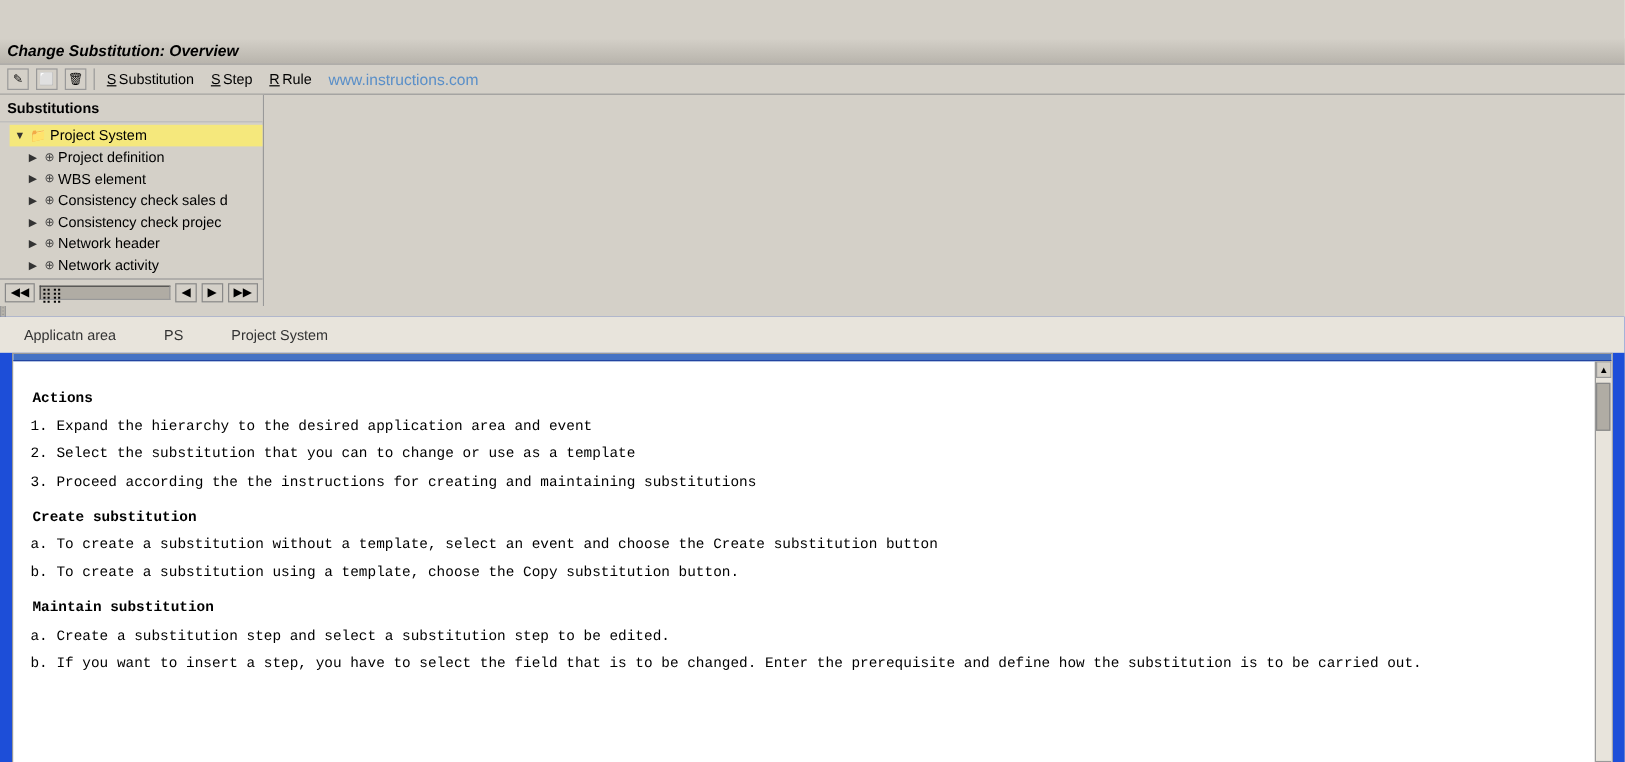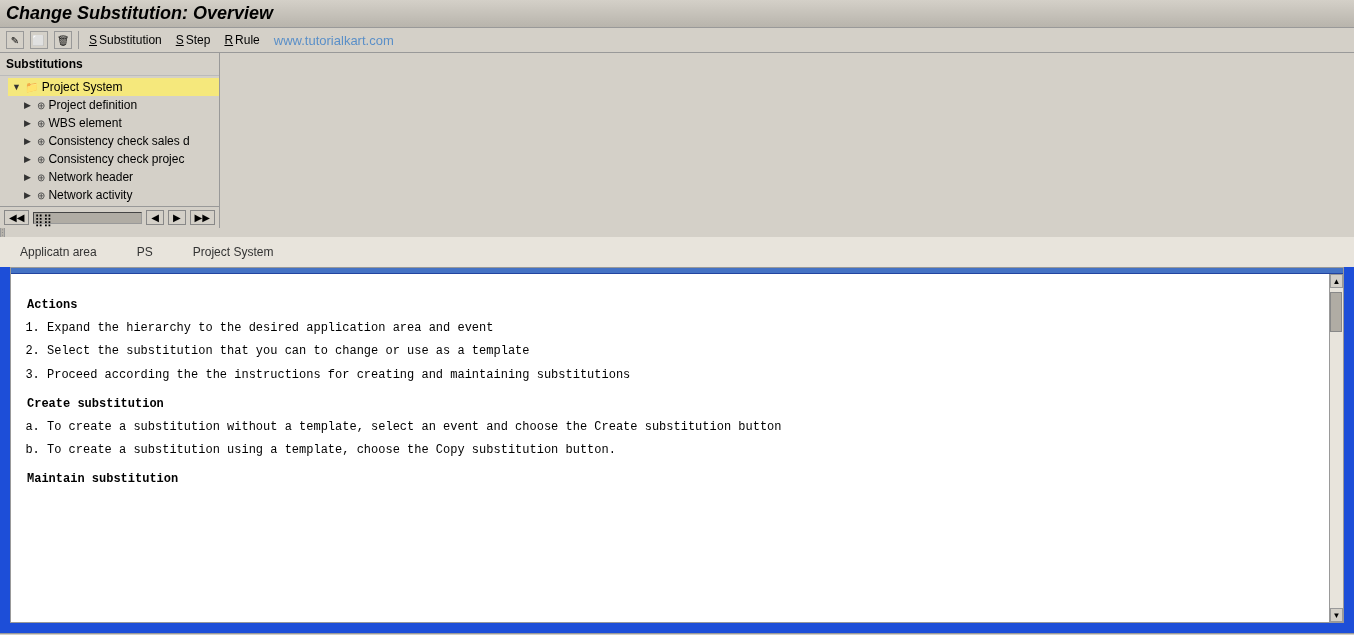--- a/index.html
+++ b/index.html
@@ -11,23 +11,24 @@
       height: 635px;
       overflow: hidden;
     }
 
     
     .title-bar {
       background: linear-gradient(to bottom, #d4d0c8, #b8b4ac);
       padding: 3px 6px;
       font-weight: bold;
       font-style: italic;
-      font-size: 18px;
+      font-size: 13px;
       border-bottom: 1px solid #999;
       color: #000;
+      margin-top: 32px;
     }
 
     
     .toolbar {
       background: #d4d0c8;
       border-bottom: 1px solid #999;
       padding: 3px 6px;
       display: flex;
       align-items: center;
       gap: 6px;
@@ -281,21 +282,21 @@
   </div>
   <div class="toolbar-menu-item">
     <span style="text-decoration:underline;">S</span>
       <span>Step</span>
   </div>
   <div class="toolbar-menu-item">
     <span style="text-decoration:underline;">R</span>
       <span>Rule</span>
   </div>
   <div class="toolbar-watermark">
-    <span>www.tutorialkart.com</span>
+    <span>www.instructions.com</span>
   </div>
 </div>
 
 <div class="main-layout">
 
   <div class="left-panel">
     <div class="left-panel-title">Substitutions</div>
     <div class="tree-container">
 
       <div class="tree-item selected tree-indent-1">
@@ -368,20 +369,24 @@
             <li style="margin-left:20px;margin-bottom:4px;">
               <span>Proceed according the the instructions for creating and maintaining substitutions</span>
             </li>
           </ol>
           <p class="section-title">Create substitution</p>
           <ol type="a">
             <li style="margin-left:20px;margin-bottom:4px;">To create a substitution without a template, select an event and choose the Create substitution button</li>
             <li style="margin-left:20px;margin-bottom:4px;">To create a substitution using a template, choose the Copy substitution button.</li>
           </ol>
           <p class="section-title">Maintain substitution</p>
+          <ol type="a">
+            <li style="margin-left:20px;margin-bottom:4px;">Create a substitution step and select a substitution step to be edited.</li>
+            <li style="margin-left:20px;margin-bottom:4px;">If you want to insert a step, you have to select the field that is to be changed. Enter the prerequisite and define how the substitution is to be carried out.</li>
+          </ol>
         </div>
 
         <div class="content-scrollbar">
           <div class="scrollbar-arrow">▲</div>
           <div class="scrollbar-track">
             <div class="scrollbar-thumb-v"></div>
           </div>
           <div class="scrollbar-bottom-arrow">▼</div>
         </div>
       </div>

